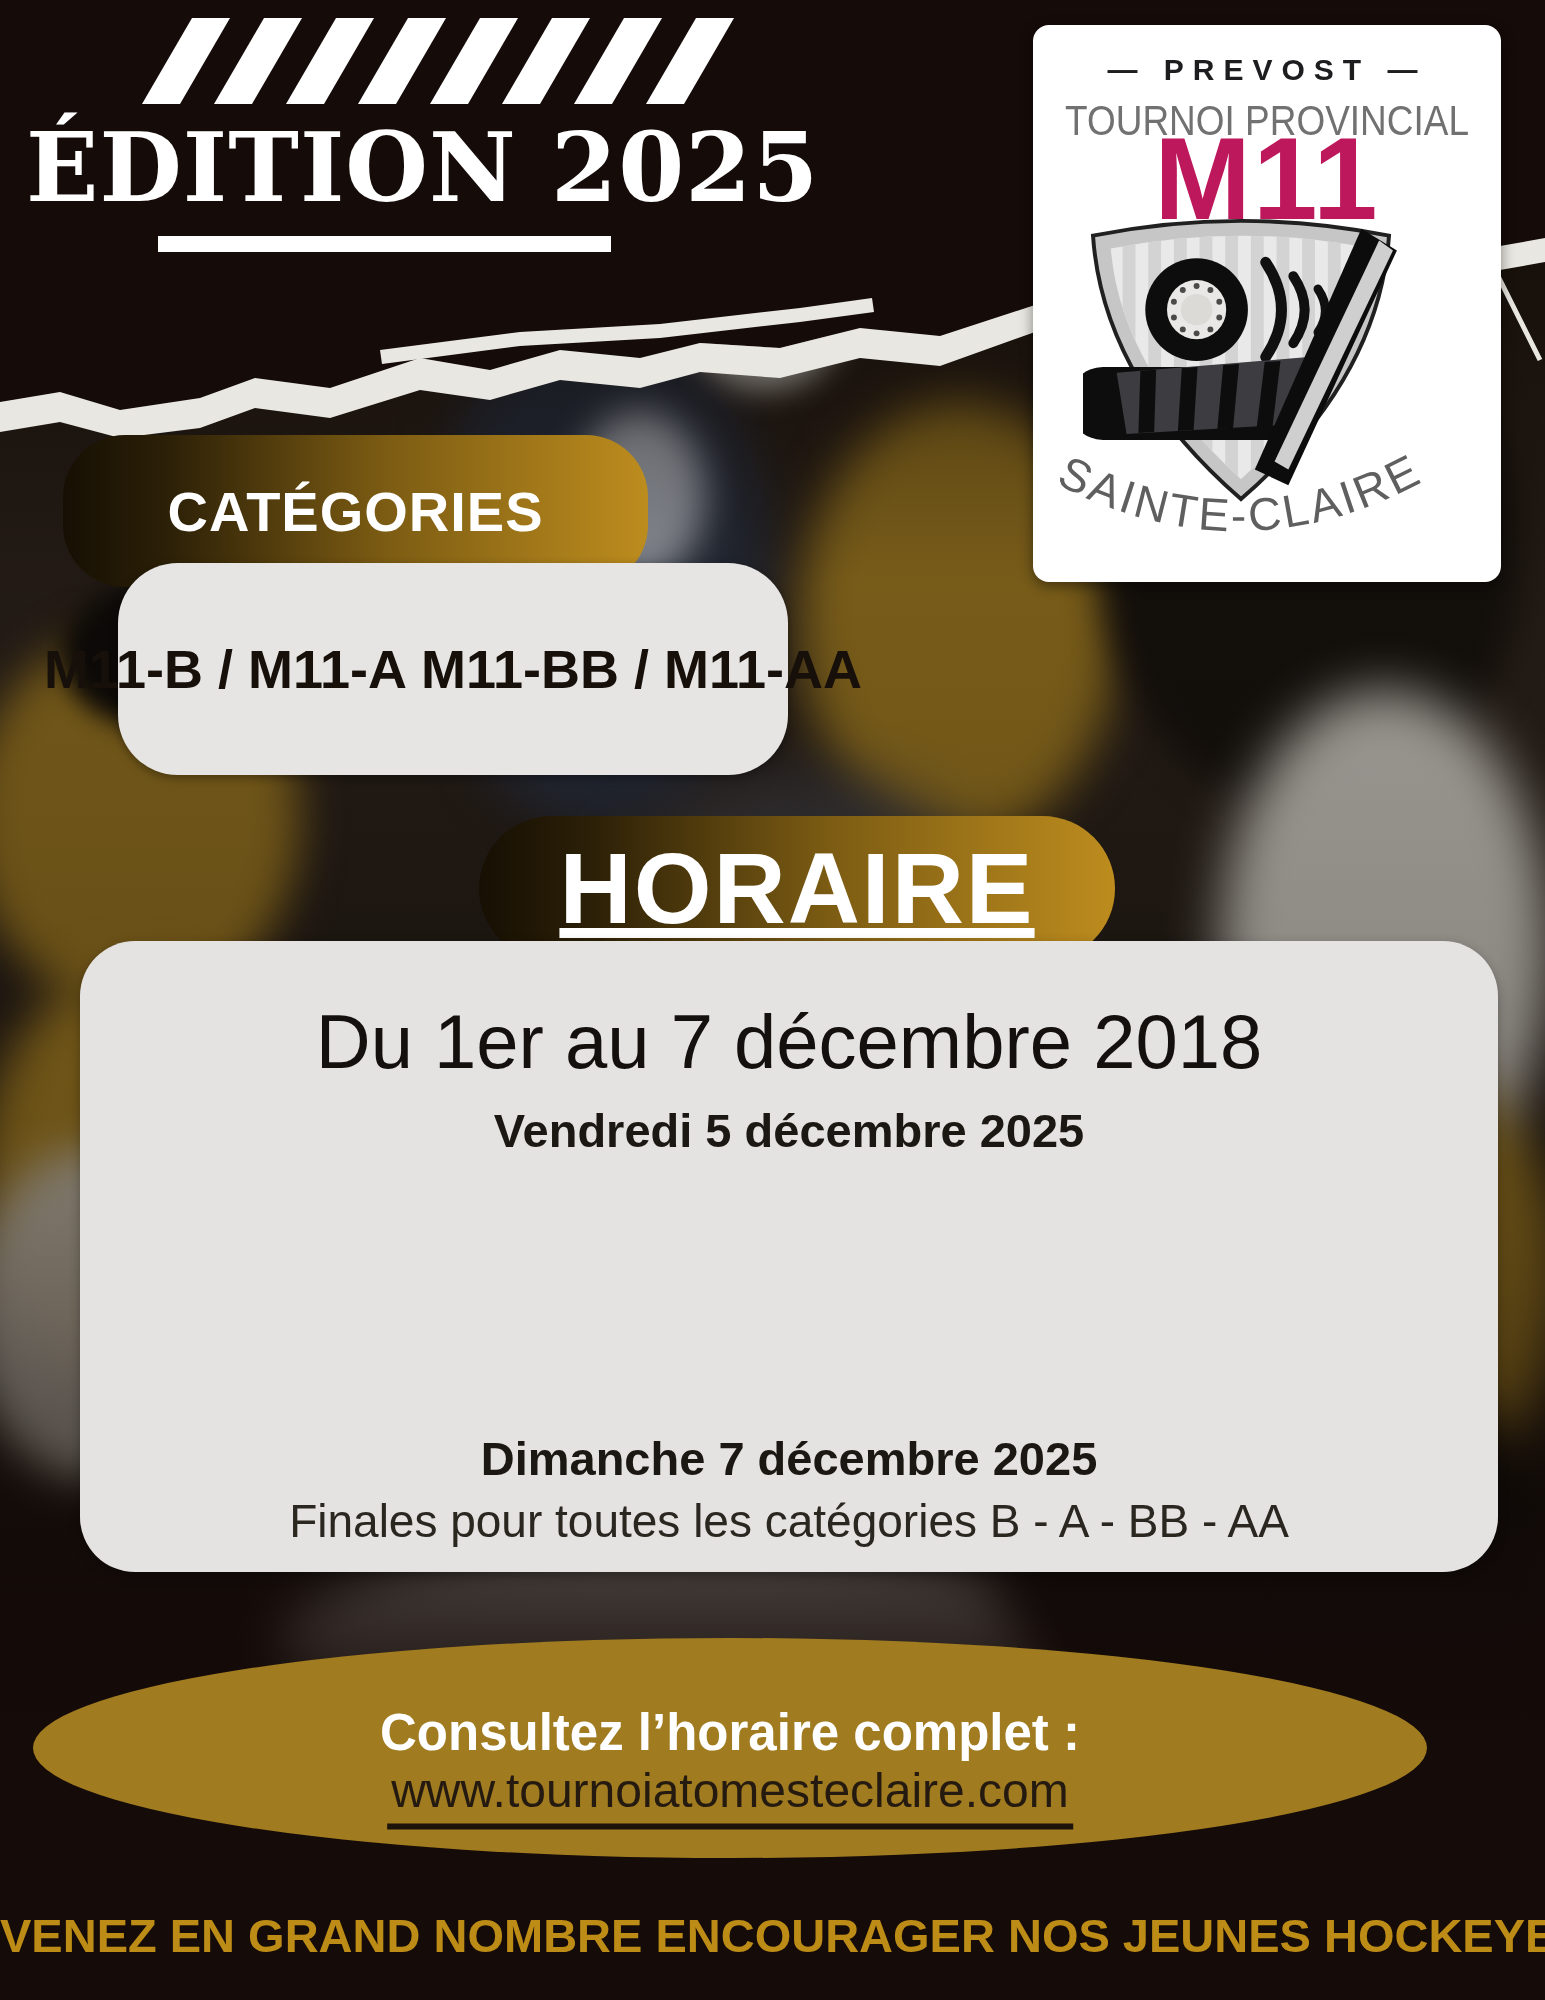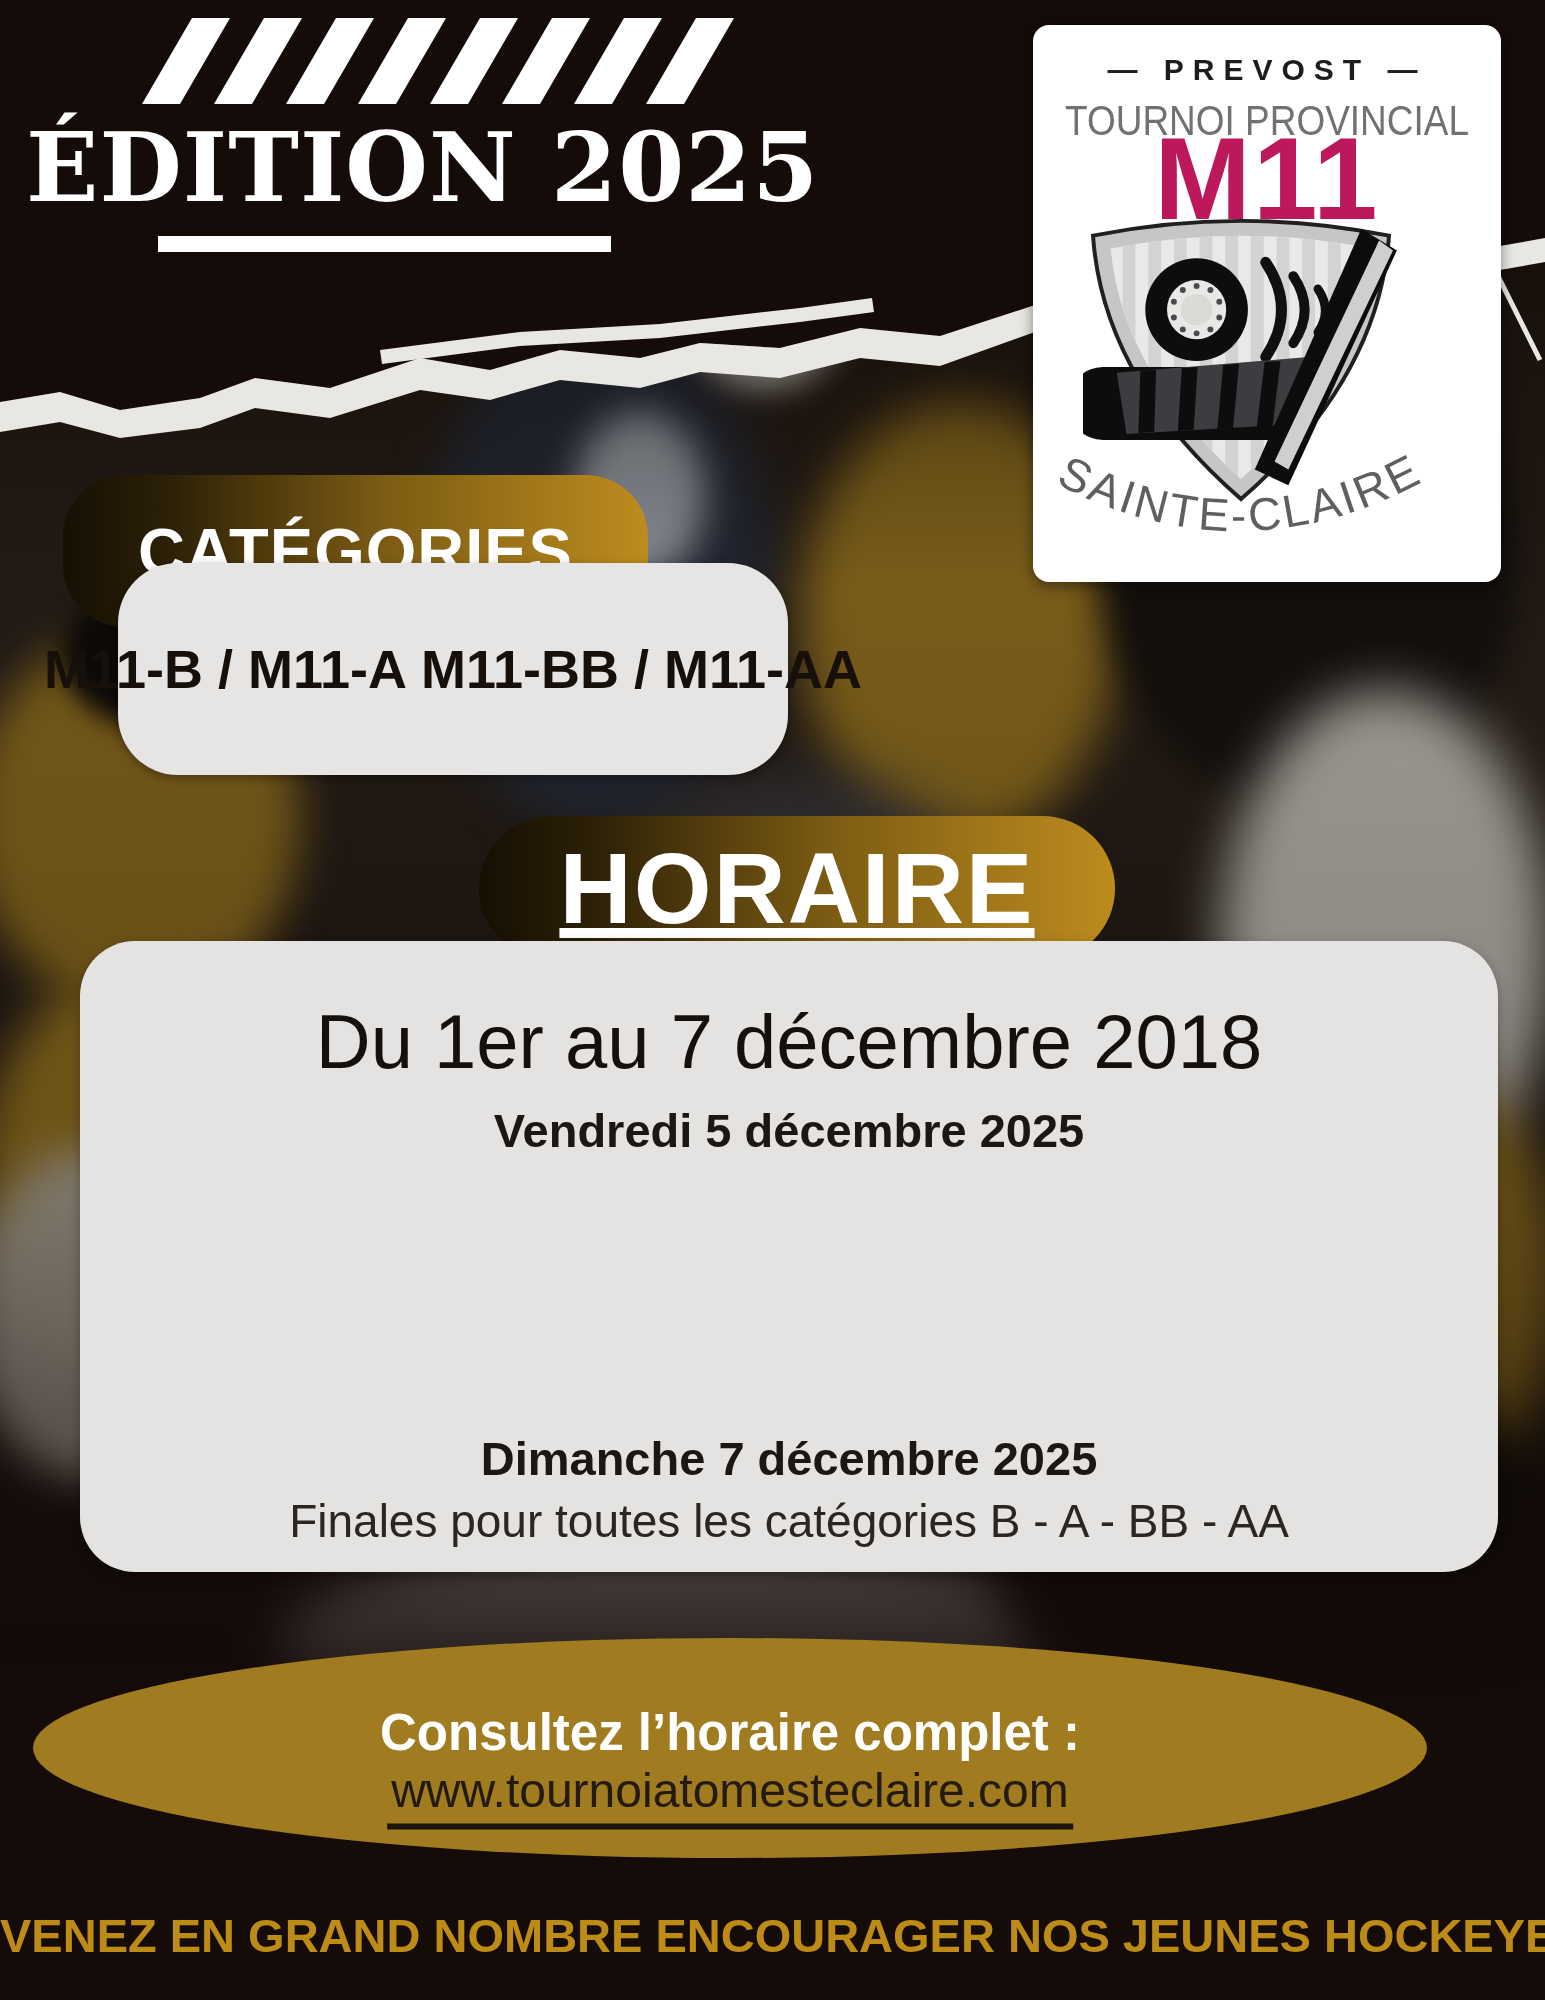--- a/index.html
+++ b/index.html
@@ -37,21 +37,21 @@
   .division{position:absolute;left:0;top:96px;width:100%;text-align:center;
     font-size:116px;font-weight:800;color:#be185d;letter-spacing:2px;line-height:1;}
   .shield-wrap{position:absolute;left:50px;top:186px;width:316px;height:296px;}
   .city-arc{position:absolute;left:0px;top:428px;width:424px;height:140px;}
   
   .pill{
     position:absolute;color:#fff;font-weight:800;text-align:center;
     background:linear-gradient(90deg,#160f03 0%,#2c2007 18%,#7c5c13 55%,#bd8c1e 100%);
     display:flex;align-items:center;justify-content:center;
   }
-  .pill-categories{left:63px;top:435px;width:585px;height:152px;border-radius:62px;font-size:65px;letter-spacing:1px;margin-top:40px;}
+  .pill-categories{left:63px;top:435px;width:585px;height:152px;border-radius:62px;font-size:56px;letter-spacing:1px;}
   .pill-horaire{left:479px;top:816px;width:636px;height:145px;border-radius:73px;font-size:100px;letter-spacing:2px;text-decoration:underline;}
   
   .cat-box{
     position:absolute;left:118px;top:563px;width:670px;height:212px;border-radius:60px;
     background:#e6e5e3;box-shadow:0 3px 10px rgba(0,0,0,.35);
     display:flex;flex-direction:row;align-items:center;justify-content:center;gap:14px;
   }
   .cat-box div{font-size:54px;font-weight:800;color:#17100a;line-height:1;white-space:nowrap;}
   
   .sched{

